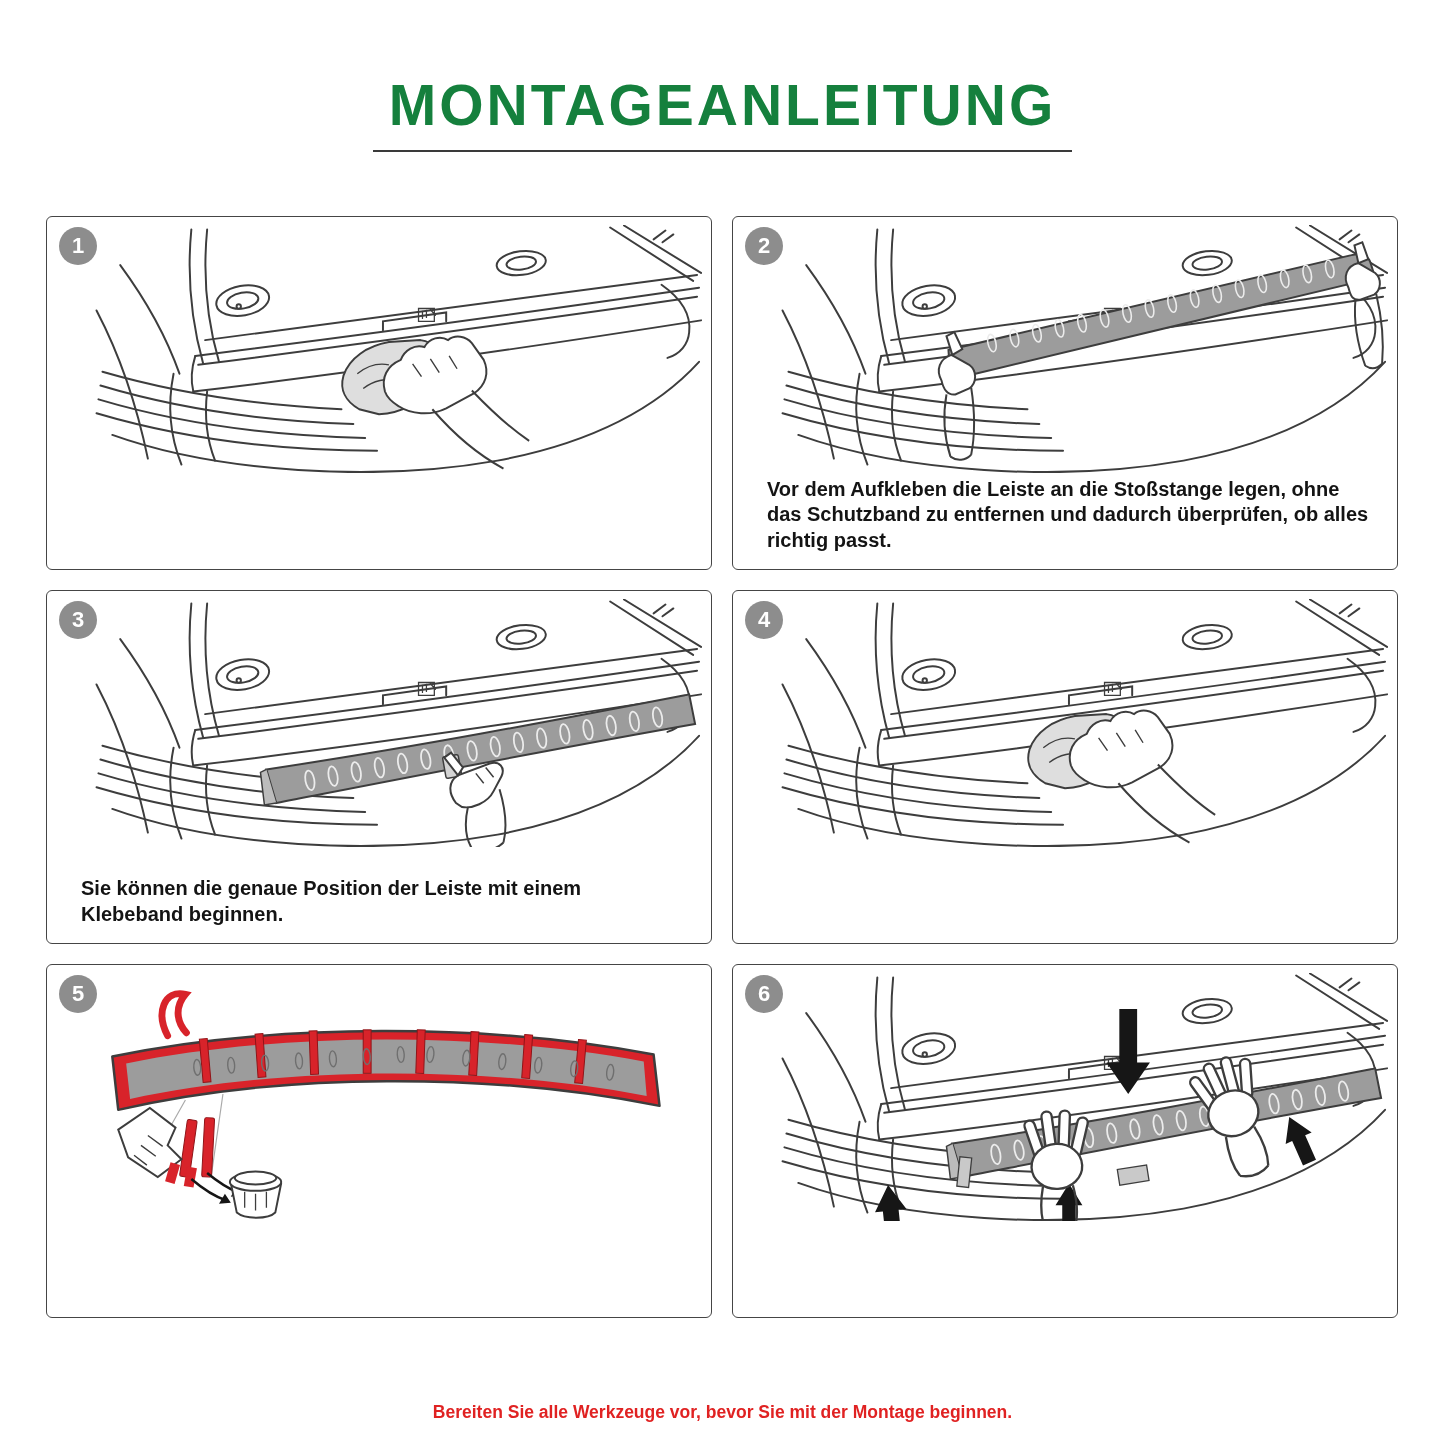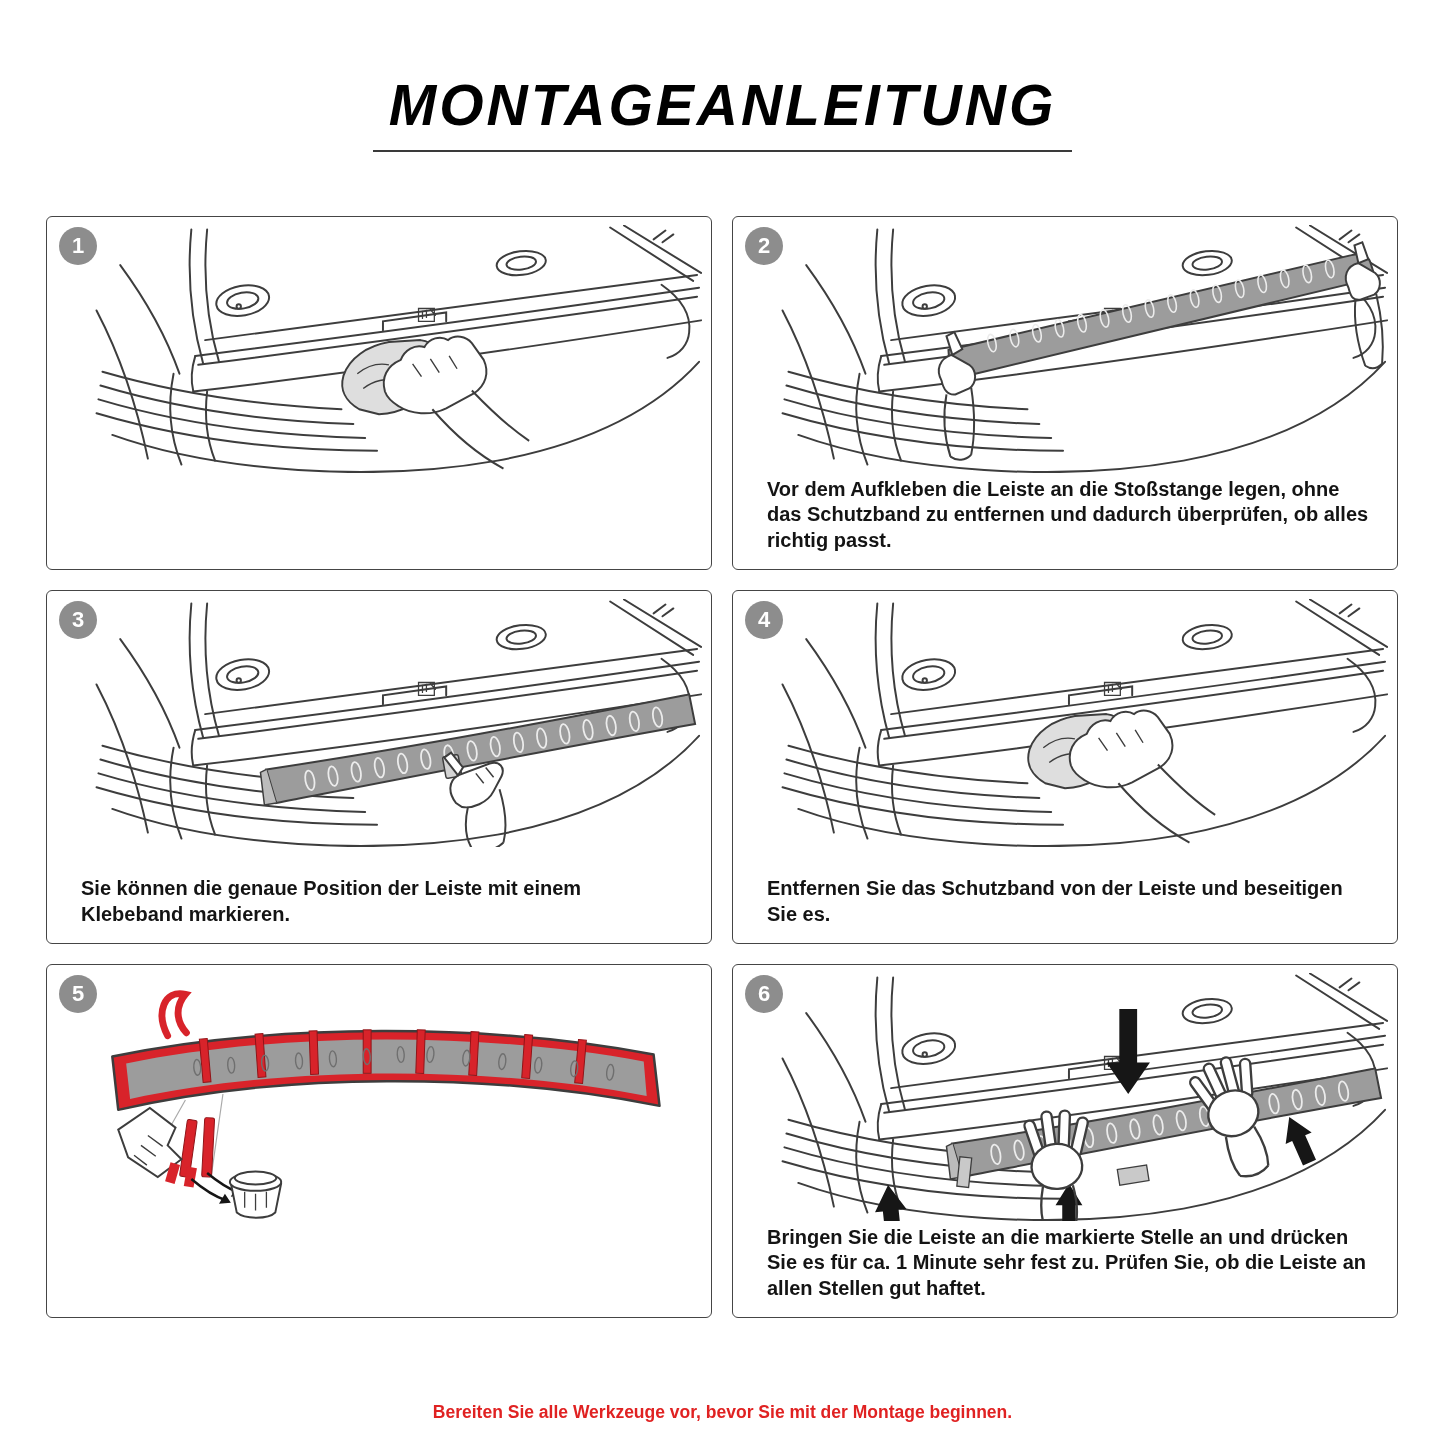--- a/index.html
+++ b/index.html
@@ -1,20 +1,20 @@
 <!DOCTYPE html>
 <html><head>
 <meta charset="utf-8">
 <style>
   html,body{margin:0;padding:0;background:#fff;}
   .sheet{position:relative;width:1445px;height:1445px;background:#ffffff;overflow:hidden;
          font-family:"Liberation Sans",sans-serif;}
   .title-wrap{text-align:center;padding-top:34px;}
-  .title{display:inline-block;font-size:57px;font-weight:700;letter-spacing:3px;color:#000000;
-         border-bottom:2px solid #3a3a3a;padding:0 16px 12px;font-style:italic;}
+  .title{display:inline-block;font-size:57px;font-weight:700;letter-spacing:3px;color:#15803d;
+         border-bottom:2px solid #3a3a3a;padding:0 16px 12px;}
   .grid{margin:26px 46px 0;display:grid;grid-template-columns:666px 666px;gap:20px;}
   .panel{position:relative;height:352px;border:1.5px solid #454545;border-radius:6px;background:#fff;}
   .badge{position:absolute;top:10px;left:12px;width:38px;height:38px;border-radius:50%;
          background:#8d8d8d;color:#fff;font-size:22px;font-weight:700;
          display:flex;align-items:center;justify-content:center;z-index:2;}
   .illus{position:absolute;left:10px;right:10px;top:8px;height:248px;width:646px;}
   .caption{position:absolute;left:34px;right:26px;bottom:16px;margin:0;
            font-size:20px;font-weight:700;color:#141414;line-height:1.28;}
   .footer{margin-top:82px;text-align:center;font-weight:700;font-size:17.5px;line-height:1.4;}
   .footer p{margin:0 auto;}
@@ -215,30 +215,29 @@
     </section>
 
     <section class="panel">
       <div class="badge" style="background: rgb(141, 141, 141);">3</div>
       <svg class="illus" viewBox="0 0 654 250" preserveAspectRatio="xMidYMid meet">
         <use href="#g-car"></use>
           <use href="#g-strip3"></use>
         <rect x="392" y="158" width="16" height="22" rx="2" fill="#d4d4d4" stroke="#3d3d3d" stroke-width="1.5" transform="rotate(-10 400 169)"></rect>
         <use href="#g-hand-point"></use>
       </svg>
-      <p class="caption">Sie können die genaue Position der Leiste mit einem Klebeband markieren.</p>
+      <p class="caption">Sie können die genaue Position der Leiste mit einem Klebeband beginnen.</p>
     </section>
 
     <section class="panel">
       <div class="badge" style="background: rgb(141, 141, 141);">4</div>
       <svg class="illus" viewBox="0 0 654 250" preserveAspectRatio="xMidYMid meet">
         <use href="#g-car"></use>
           <use href="#g-hand-cloth"></use>
       </svg>
-      <p class="caption">Entfernen Sie das Schutzband von der Leiste und beseitigen Sie es.</p>
     </section>
 
     <section class="panel">
       <div class="badge" style="background: rgb(141, 141, 141);">5</div>
       <svg class="illus" viewBox="0 0 654 250" preserveAspectRatio="xMidYMid meet">
         <use href="#g-strip5"></use>
       </svg>
     </section>
 
     <section class="panel">
@@ -248,21 +247,20 @@
           <use href="#g-strip3"></use>
         <rect x="218" y="186" width="12" height="30" fill="#c9c9c9" stroke="#3d3d3d" stroke-width="1.3" transform="rotate(6 224 201)"></rect>
         <rect x="380" y="196" width="30" height="16" fill="#c9c9c9" stroke="#3d3d3d" stroke-width="1.3" transform="rotate(-9 395 204)"></rect>
         <path d="M381,36 h18 v54 h13 l-22,32 l-22,-32 h13 z" fill="#161616"></path>
         <use href="#g-arrow-up" transform="translate(150,244) rotate(-6)"></use>
         <use href="#g-arrow-up" transform="translate(330,238) scale(0.85)"></use>
         <use href="#g-arrow-up" transform="translate(564,170) rotate(-24) scale(0.9)"></use>
         <use href="#g-hand-press" transform="translate(318,200) rotate(-3) scale(0.95)"></use>
         <use href="#g-hand-press" transform="translate(498,146) rotate(-20) scale(0.95)"></use>
       </svg>
-      <p class="caption">Bringen Sie die Leiste an die markierte Stelle an und drücken Sie es für ca. 1 Minute sehr fest zu. Prüfen Sie, ob die Leiste an allen Stellen gut haftet.</p>
     </section>
 
   </div>
 
   <div class="footer" style="color: rgb(224, 34, 34);">
     <p class="line1">Bereiten Sie alle Werkzeuge vor, bevor Sie mit der Montage beginnen.</p>
     <p class="line2">Die Schutzleiste sollte in einem geschlossenen Raum, geschützt vor Wind und Regen, angebracht werden. Die beste Temperatur liegt zwischen 18 und 35 Grad Celsius.</p>
   </div>
 </div>
 

